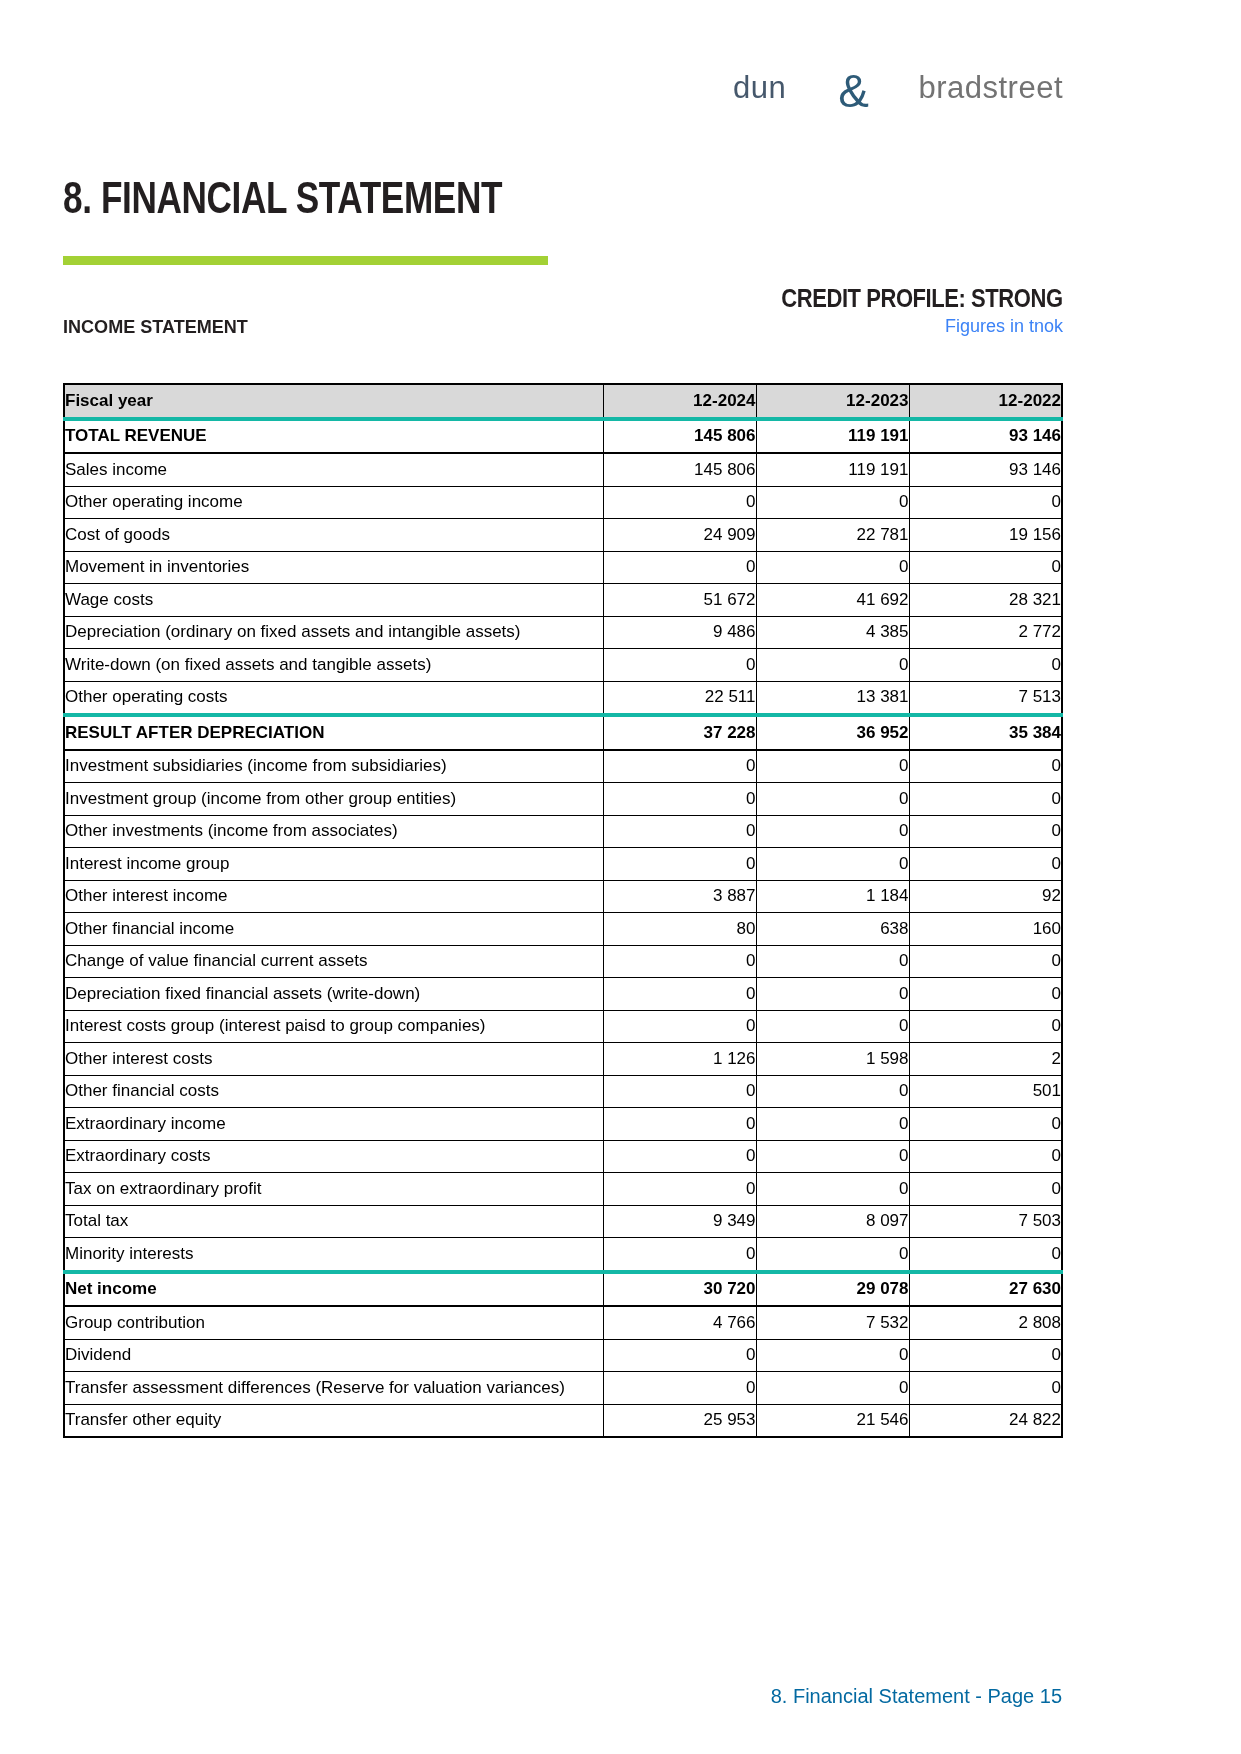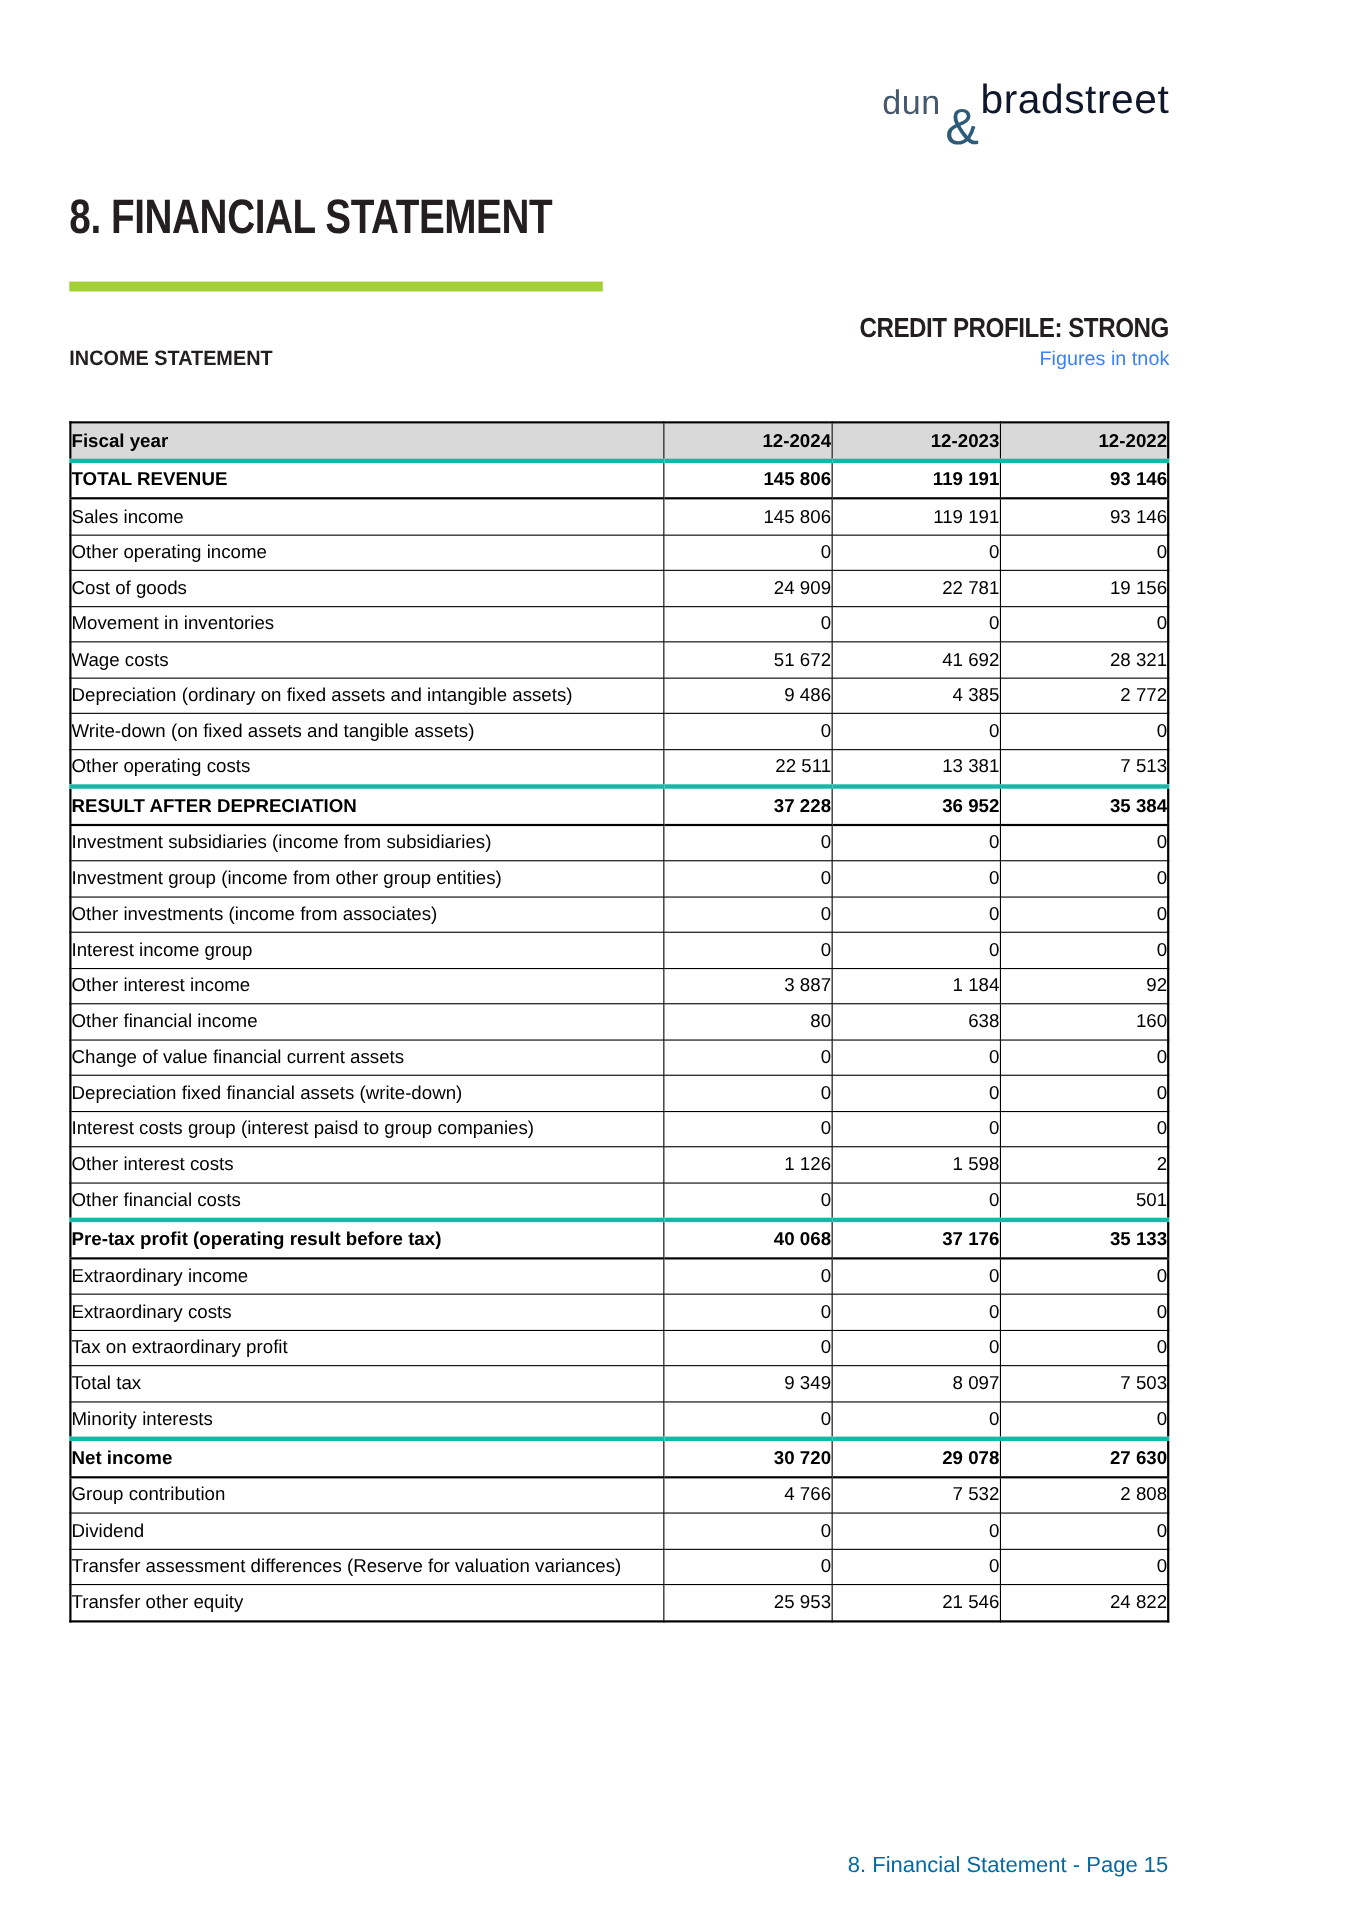--- a/index.html
+++ b/index.html
@@ -9,28 +9,29 @@
     background:#ffffff;
     font-family:"Liberation Sans", sans-serif;
     color:#000;
     overflow:hidden;
   }
 
   
   .logo {
     position:absolute;
     top:70px; right:178px;
-    display:flex; align-items:flex-end;
+    display:flex; align-items:center;
     font-family:"Liberation Sans", sans-serif;
     letter-spacing:0.5px;
     white-space:nowrap;
+    gap:48px;
   }
   .logo-dun   { font-size:31px; color:#46586c; }
   .logo-amp   { font-size:46px; color:#2e5b78; margin:0 1px 0 4px; line-height:0; position:relative; top:3px; }
-  .logo-brad  { font-size:37px; color:#0f172a; }
+  .logo-brad  { font-size:31px; color:#737373; }
 
   
   .title {
     position:absolute;
     left:63px; top:176px;
     margin:0;
     font-size:44px; line-height:1;
     font-weight:bold;
     color:#231f20;
     letter-spacing:-0.5px;
@@ -269,26 +270,20 @@
           <td class="num-cell">1 126</td>
           <td class="num-cell">1 598</td>
           <td class="num-cell">2</td>
         </tr>
         <tr>
           <td class="label-cell">Other financial costs</td>
           <td class="num-cell">0</td>
           <td class="num-cell">0</td>
           <td class="num-cell">501</td>
         </tr>
-        <tr class="bold-row">
-          <td class="label-cell">Pre-tax profit (operating result before tax)</td>
-          <td class="num-cell">40 068</td>
-          <td class="num-cell">37 176</td>
-          <td class="num-cell">35 133</td>
-        </tr>
         <tr>
           <td class="label-cell">Extraordinary income</td>
           <td class="num-cell">0</td>
           <td class="num-cell">0</td>
           <td class="num-cell">0</td>
         </tr>
         <tr>
           <td class="label-cell">Extraordinary costs</td>
           <td class="num-cell">0</td>
           <td class="num-cell">0</td>

